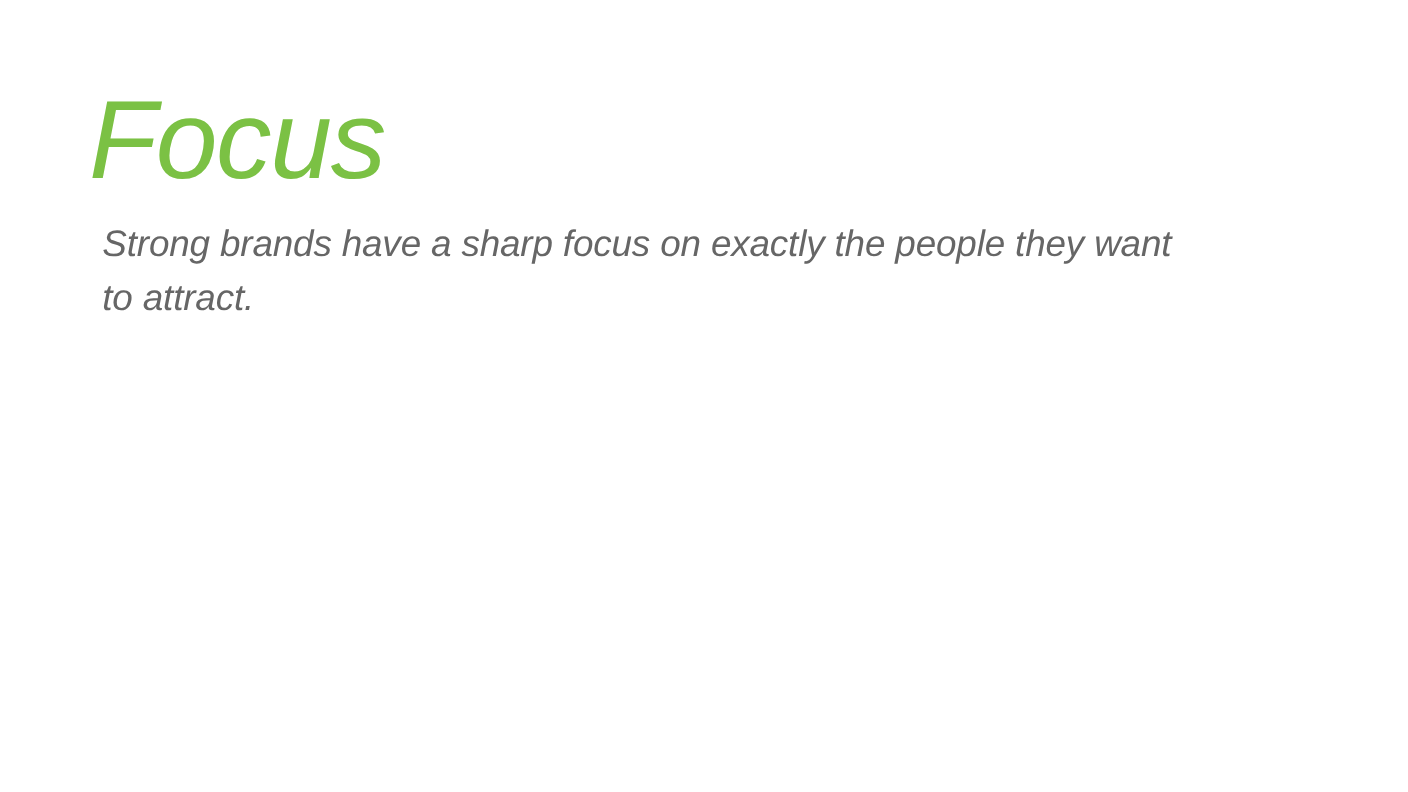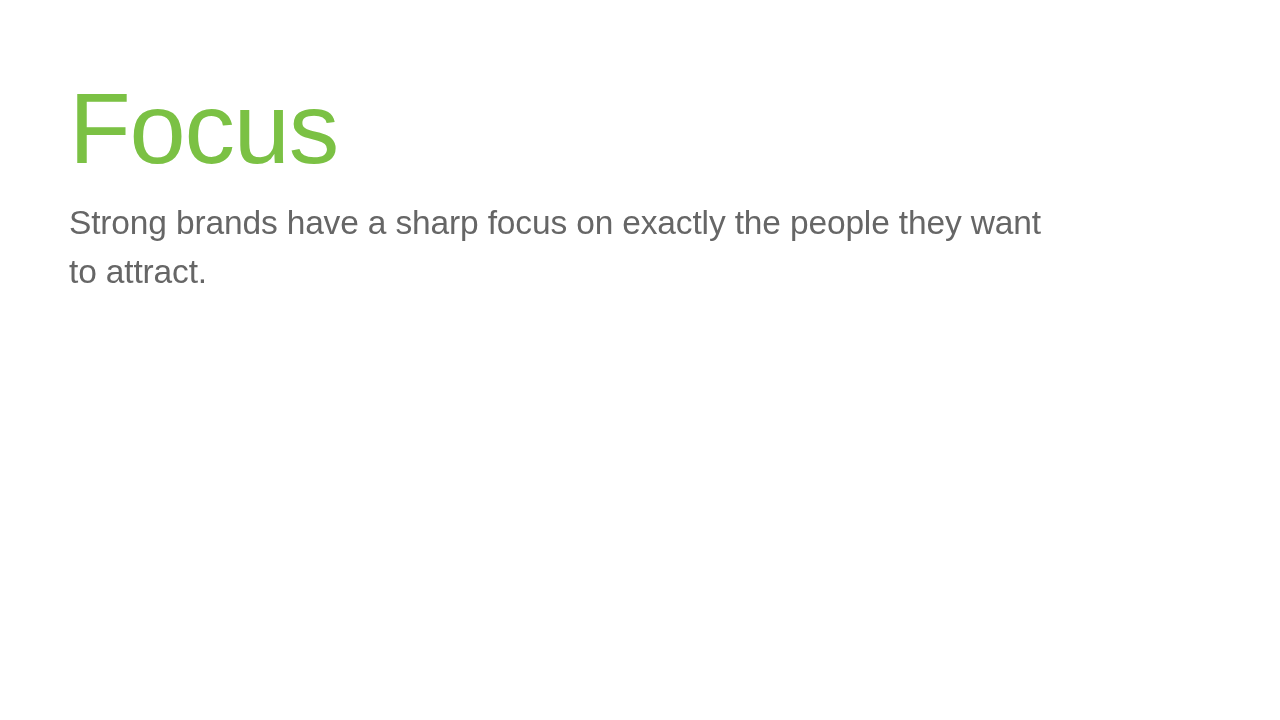--- a/index.html
+++ b/index.html
@@ -19,23 +19,24 @@
   .slide {
     position: relative;
     width: 1280px;
     height: 720px;
     background: #ffffff;
     box-sizing: border-box;
   }
 
   .content {
     position: absolute;
-    left: 69px;
+    left: 81px;
     top: 78px;
     width: 1010px;
+    font-style: italic;
   }
 
   .slide-title {
     font-family: "Liberation Sans", sans-serif;
     font-size: 101px;
     line-height: 1.0;
     font-weight: 400;
     letter-spacing: -1.2px;
     color: #7bc144;
     margin: 0 0 0 0;
@@ -48,21 +49,21 @@
     margin-top: 16px;
   }
 
   .body-para {
     font-family: "Liberation Sans", sans-serif;
     font-size: 33.5px;
     line-height: 49px;
     font-weight: 400;
     letter-spacing: -0.15px;
     color: #666666;
-    margin: 0;
+    margin: 12px;
     padding: 0;
     max-width: 1000px;
   }
 
   .body-para + .body-para {
     margin-top: 30px;
   }
 
   .emphasis {
     font-weight: 700;

